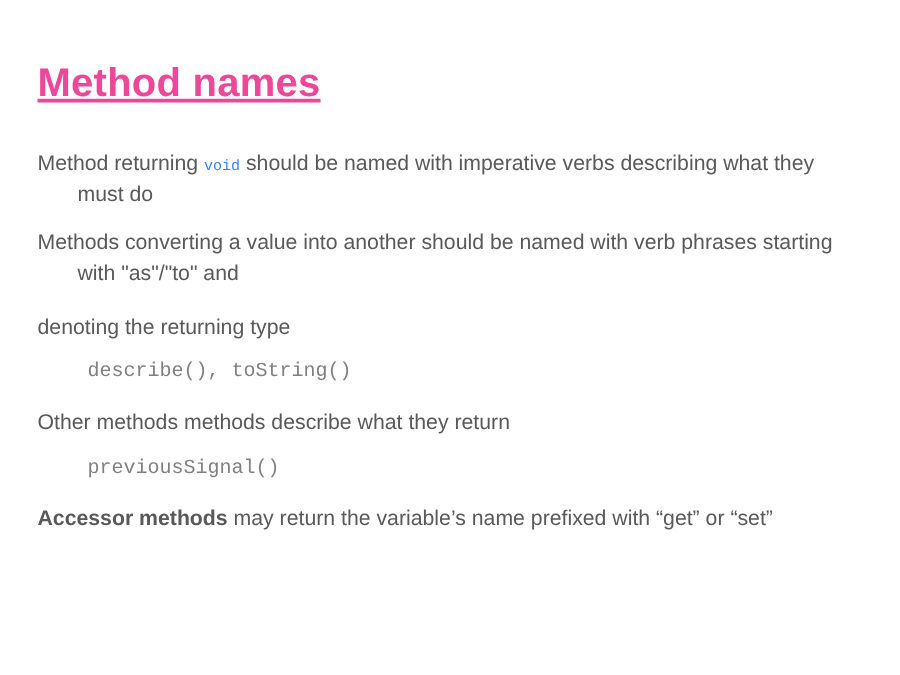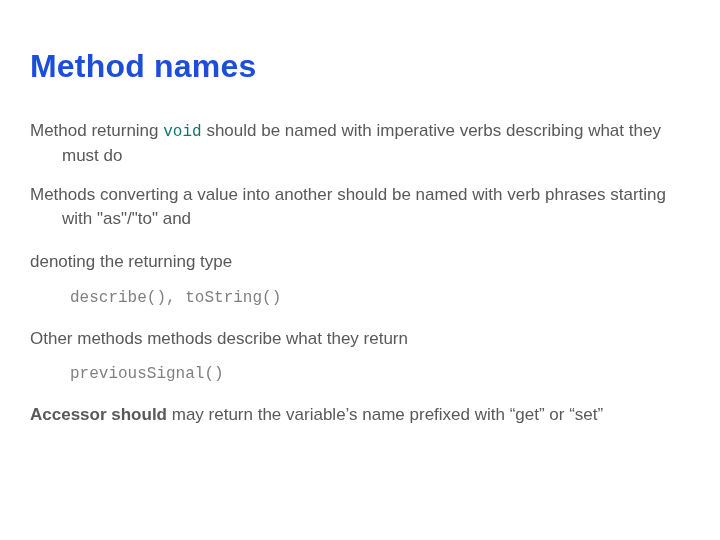--- a/index.html
+++ b/index.html
@@ -13,44 +13,45 @@
   }
   .slide {
     box-sizing: border-box;
     padding: 48px 30px 30px 30px;
     width: 720px;
     height: 540px;
   }
   .title {
     font-size: 32px;
     font-weight: 700;
-    color: #1d4ed8;
+    color: #ec4899;
     margin: 0 0 34px 0;
     letter-spacing: 0.2px;
+    text-decoration: underline;
   }
   .body p {
     font-size: 17px;
     line-height: 1.45;
     margin: 0 0 14px 0;
     font-weight: 400;
   }
   .body p.hang {
     padding-left: 32px;
     text-indent: -32px;
   }
   .body pre {
     font-family: "Courier New", Courier, monospace;
     font-size: 16px;
     color: #808080;
     margin: 8px 0 20px 40px;
   }
   code.inline {
     font-family: "Courier New", Courier, monospace;
-    font-size: 16px;
-    color: #0f766e;
+    font-size: 12px;
+    color: #3b82f6;
   }
   .bold {
     font-weight: 700;
   }
   .gap {
     height: 4px;
   }
 </style>
 </head>
 <body>
@@ -71,17 +72,17 @@
 
     <p>denoting the returning type</p>
 
     <pre>describe(), toString()</pre>
 
     <p>Other methods methods describe what they return</p>
 
     <pre>previousSignal()</pre>
 
     <p>
-      <span class="bold">Accessor should</span><span> may return the variable’s name prefixed with “get” or “set”</span>
+      <span class="bold">Accessor methods</span><span> may return the variable’s name prefixed with “get” or “set”</span>
     </p>
 
   </div>
 </div>
 
 </body></html>

